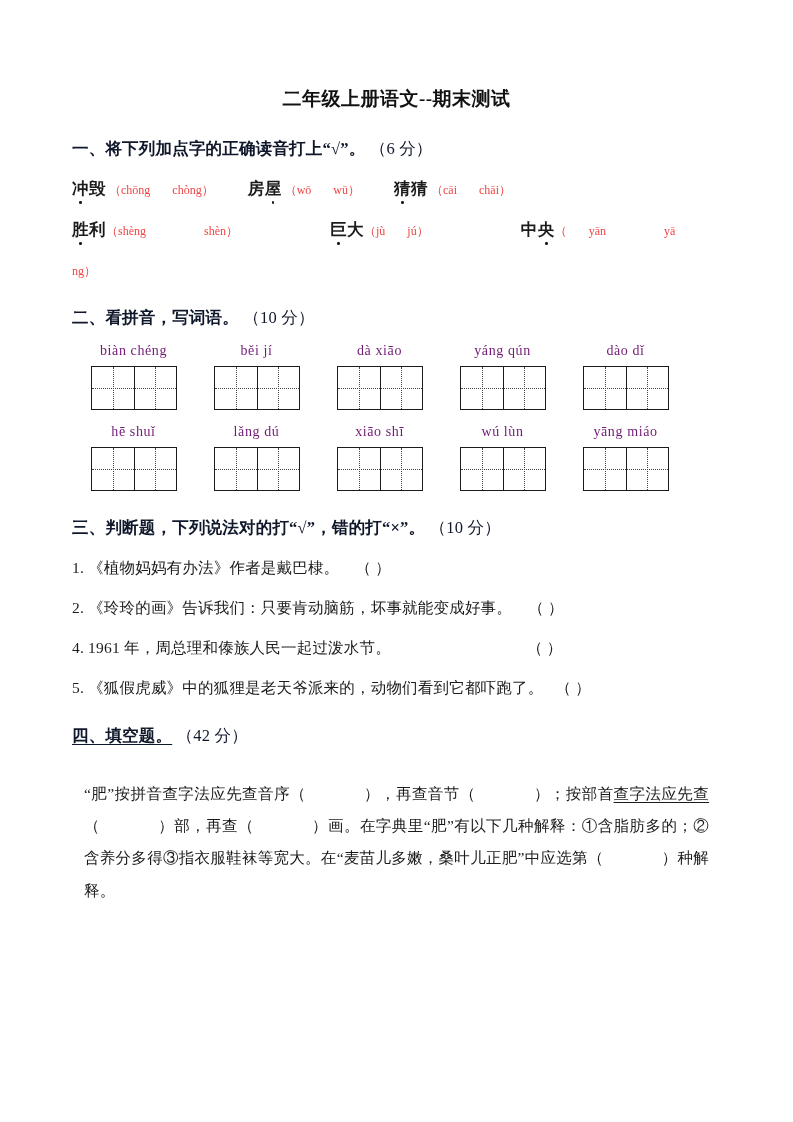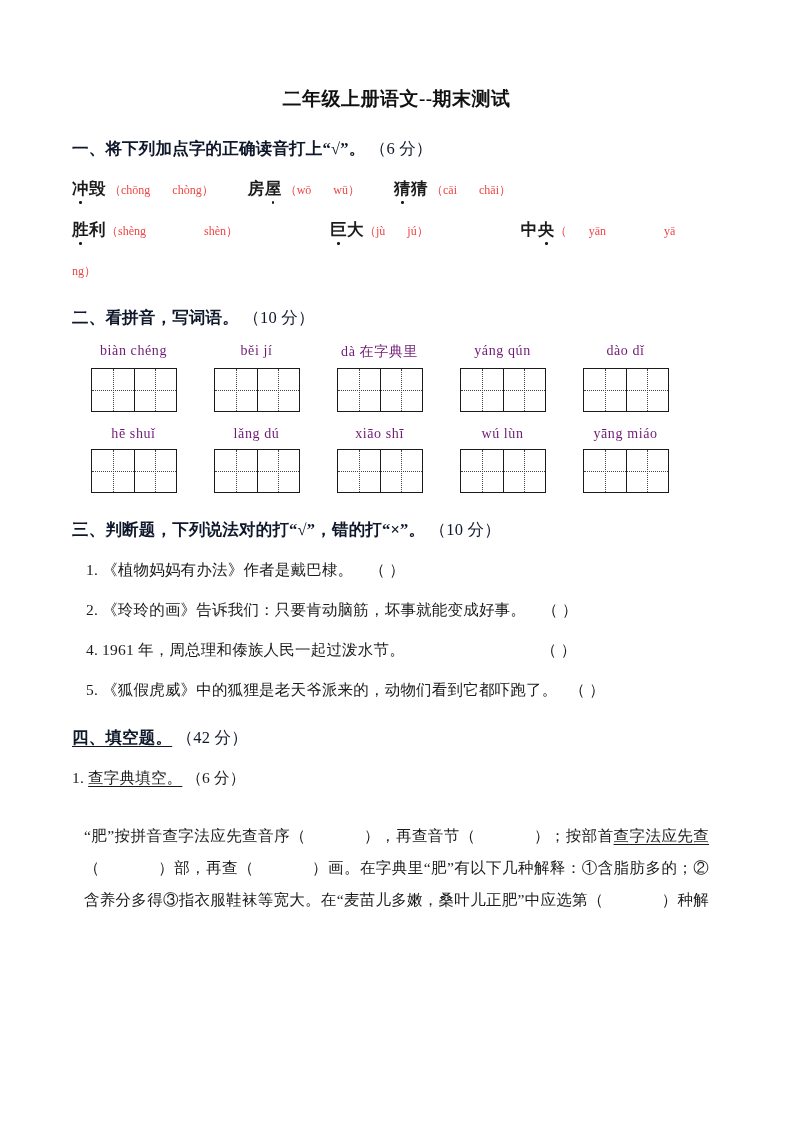--- a/index.html
+++ b/index.html
@@ -157,21 +157,20 @@
     right: 0;
     border-top: 1px dotted #444;
   }
 
   
   .judge-item {
     font-size: 15.5px;
     padding-top: 19px;
     line-height: 1.35;
     letter-spacing: 0.2px;
-    margin-left: 14px;
   }
   .spacer-inline { display: inline-block; }
 
   
   .sub-head {
     font-size: 15.5px;
     padding-top: 19px;
     line-height: 1.35;
     letter-spacing: 0.2px;
   }
@@ -206,21 +205,21 @@
 
   <div class="sec-head">
     <span>二、看拼音，写词语。</span>
     <span class="score">（10 分）</span>
   </div>
 
   <div class="grid-block">
     <div class="py-row">
       <div class="py-cell">biàn chéng</div>
       <div class="py-cell">běi jí</div>
-      <div class="py-cell">dà 在字典里</div>
+      <div class="py-cell">dà xiāo</div>
       <div class="py-cell">yáng qún</div>
       <div class="py-cell">dào dǐ</div>
     </div>
     <div class="box-row">
       <div class="box-cell">
           <div class="tzg">
             <div class="cell"></div>
             <div class="cell"></div>
           </div>
         </div>
@@ -321,25 +320,20 @@
     <span>《狐假虎威》中的狐狸是老天爷派来的，动物们看到它都吓跑了。</span>
     <span class="spacer-inline" style="width:4px"></span>
     <span>（    ）</span>
   </div>
 
   <div class="sec-head">
     <span class="u-part">四、填空题。</span>
     <span class="score">（42 分）</span>
   </div>
 
-  <div class="sub-head">
-    <span>1.</span>
-    <span class="u-part">查字典填空。</span>
-    <span class="score">（6 分）</span>
-  </div>
 
   <div class="para">
     <span>“肥”按拼音查字法应先查音序（</span><span class="blank"></span><span>），再查音节（</span><span class="blank"></span><span>）；按部首</span><span class="u-part">查字法应先查</span><span>（</span><span class="blank"></span><span>）部，再查（</span><span class="blank"></span><span>）画。在字典里“肥”有以下几种解释：①含脂肪多的；②含养分多得③指衣服鞋袜等宽大。在“麦苗儿多嫩，桑叶儿正肥”中应选第（</span><span class="blank"></span><span>）种解释。</span>
   </div>
 
   <div class="sub-head">
     <span>2.</span>
     <span>照样子，写词语。</span>
     <span class="score">（6 分）</span>
   </div>

